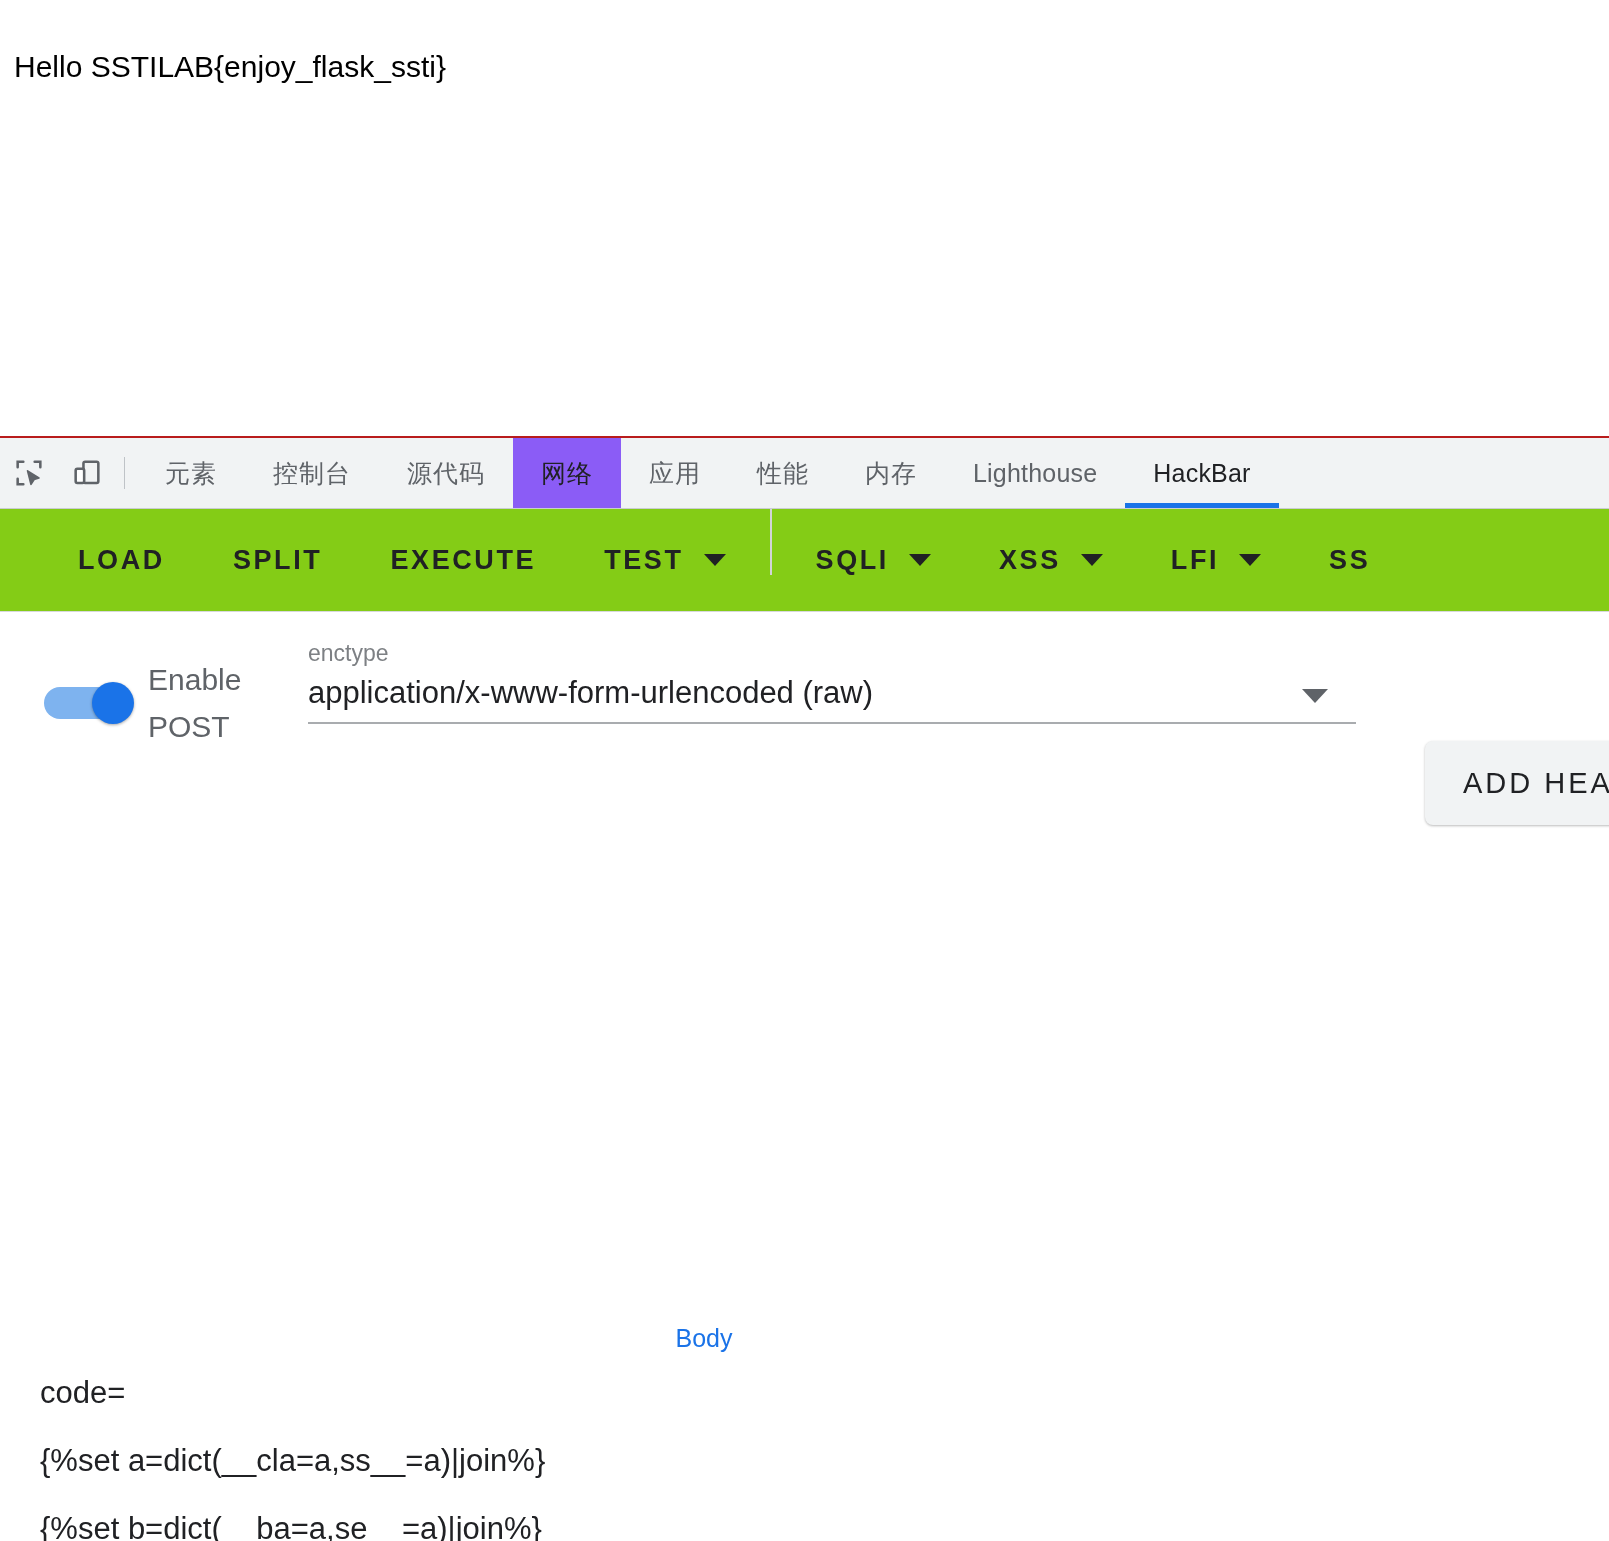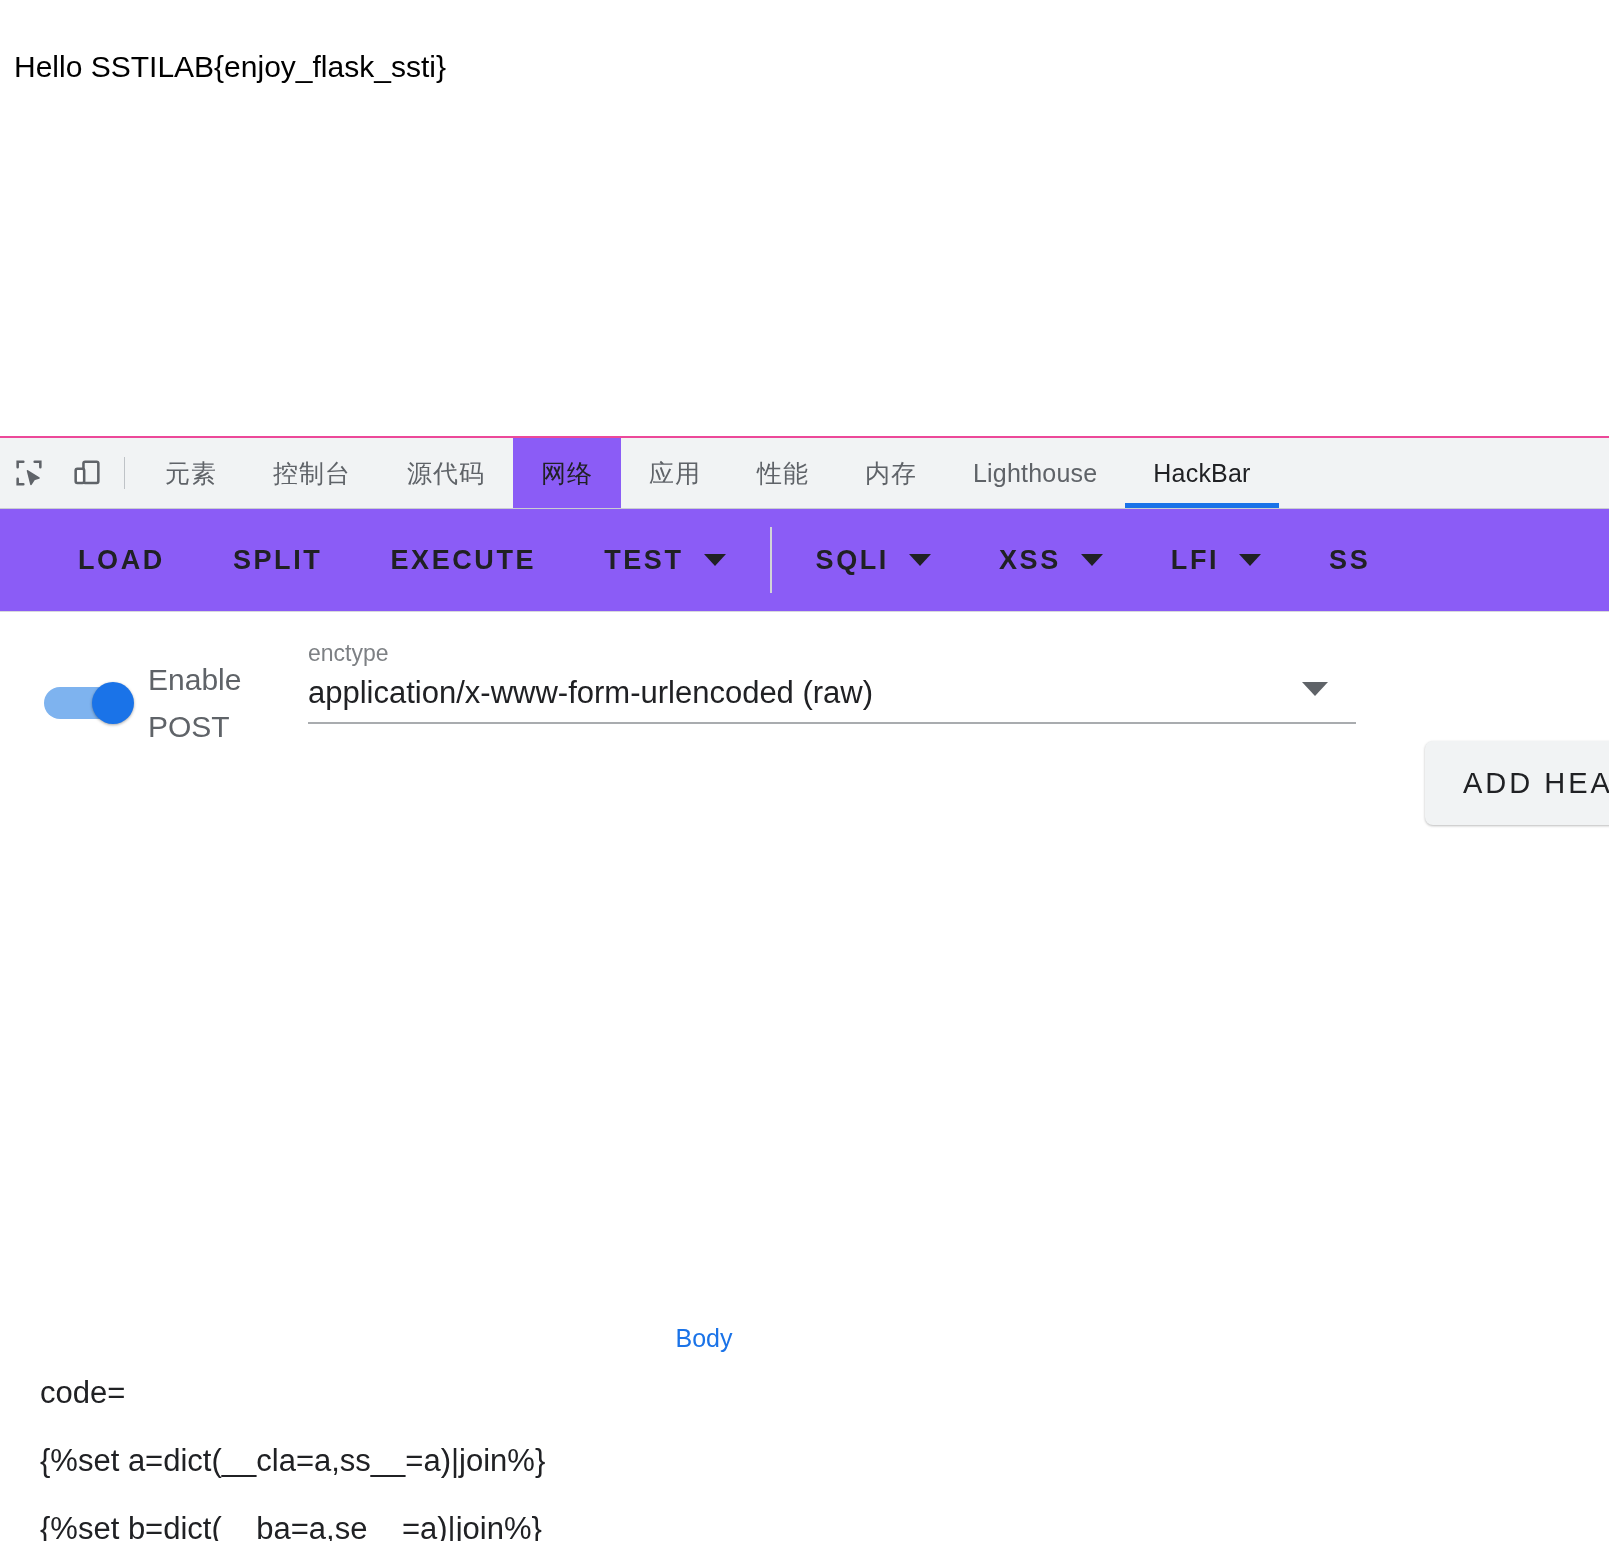--- a/index.html
+++ b/index.html
@@ -31,21 +31,21 @@
     white-space: nowrap;
   }
 
   
   .devtools {
     position: absolute;
     left: 0; top: 436px;
     width: 1609px;
     height: 1105px;
     background: #ffffff;
-    border-top: 2px solid #ec4899;
+    border-top: 2px solid #b91c1c;
   }
 
   
   .tabstrip {
     position: relative;
     height: 71px;
     background: #f1f3f4;
     border-bottom: 1px solid #cacdd1;
     display: flex;
     align-items: stretch;
@@ -89,24 +89,24 @@
     position: absolute;
     left: 0; right: 0; bottom: 0;
     height: 5px;
     background: #1a73e8;
   }
 
   
   .hb-toolbar {
     position: relative;
     height: 103px;
-    background: #8b5cf6;
+    background: #84cc16;
     border-bottom: 1px solid #d7d9dc;
     display: flex;
-    align-items: center;
+    align-items: flex-start;
     overflow: hidden;
   }
   .hb-btn {
     font-size: 27px;
     font-weight: 700;
     letter-spacing: 2.6px;
     color: #202124;
     padding: 0 34px;
     display: flex;
     align-items: center;
@@ -187,21 +187,21 @@
     width: 1048px;
   }
   .field-label {
     font-size: 23px;
     color: #7d8084;
     margin-bottom: 8px;
     font-family: "Liberation Sans", sans-serif;
   }
   .select-row {
     display: flex;
-    align-items: center;
+    align-items: flex-end;
     justify-content: space-between;
     border-bottom: 2px solid #a9acaf;
     padding-bottom: 11px;
     cursor: pointer;
   }
   .select-value {
     font-size: 31px;
     color: #202124;
     white-space: nowrap;
     font-family: "Liberation Sans", sans-serif;

